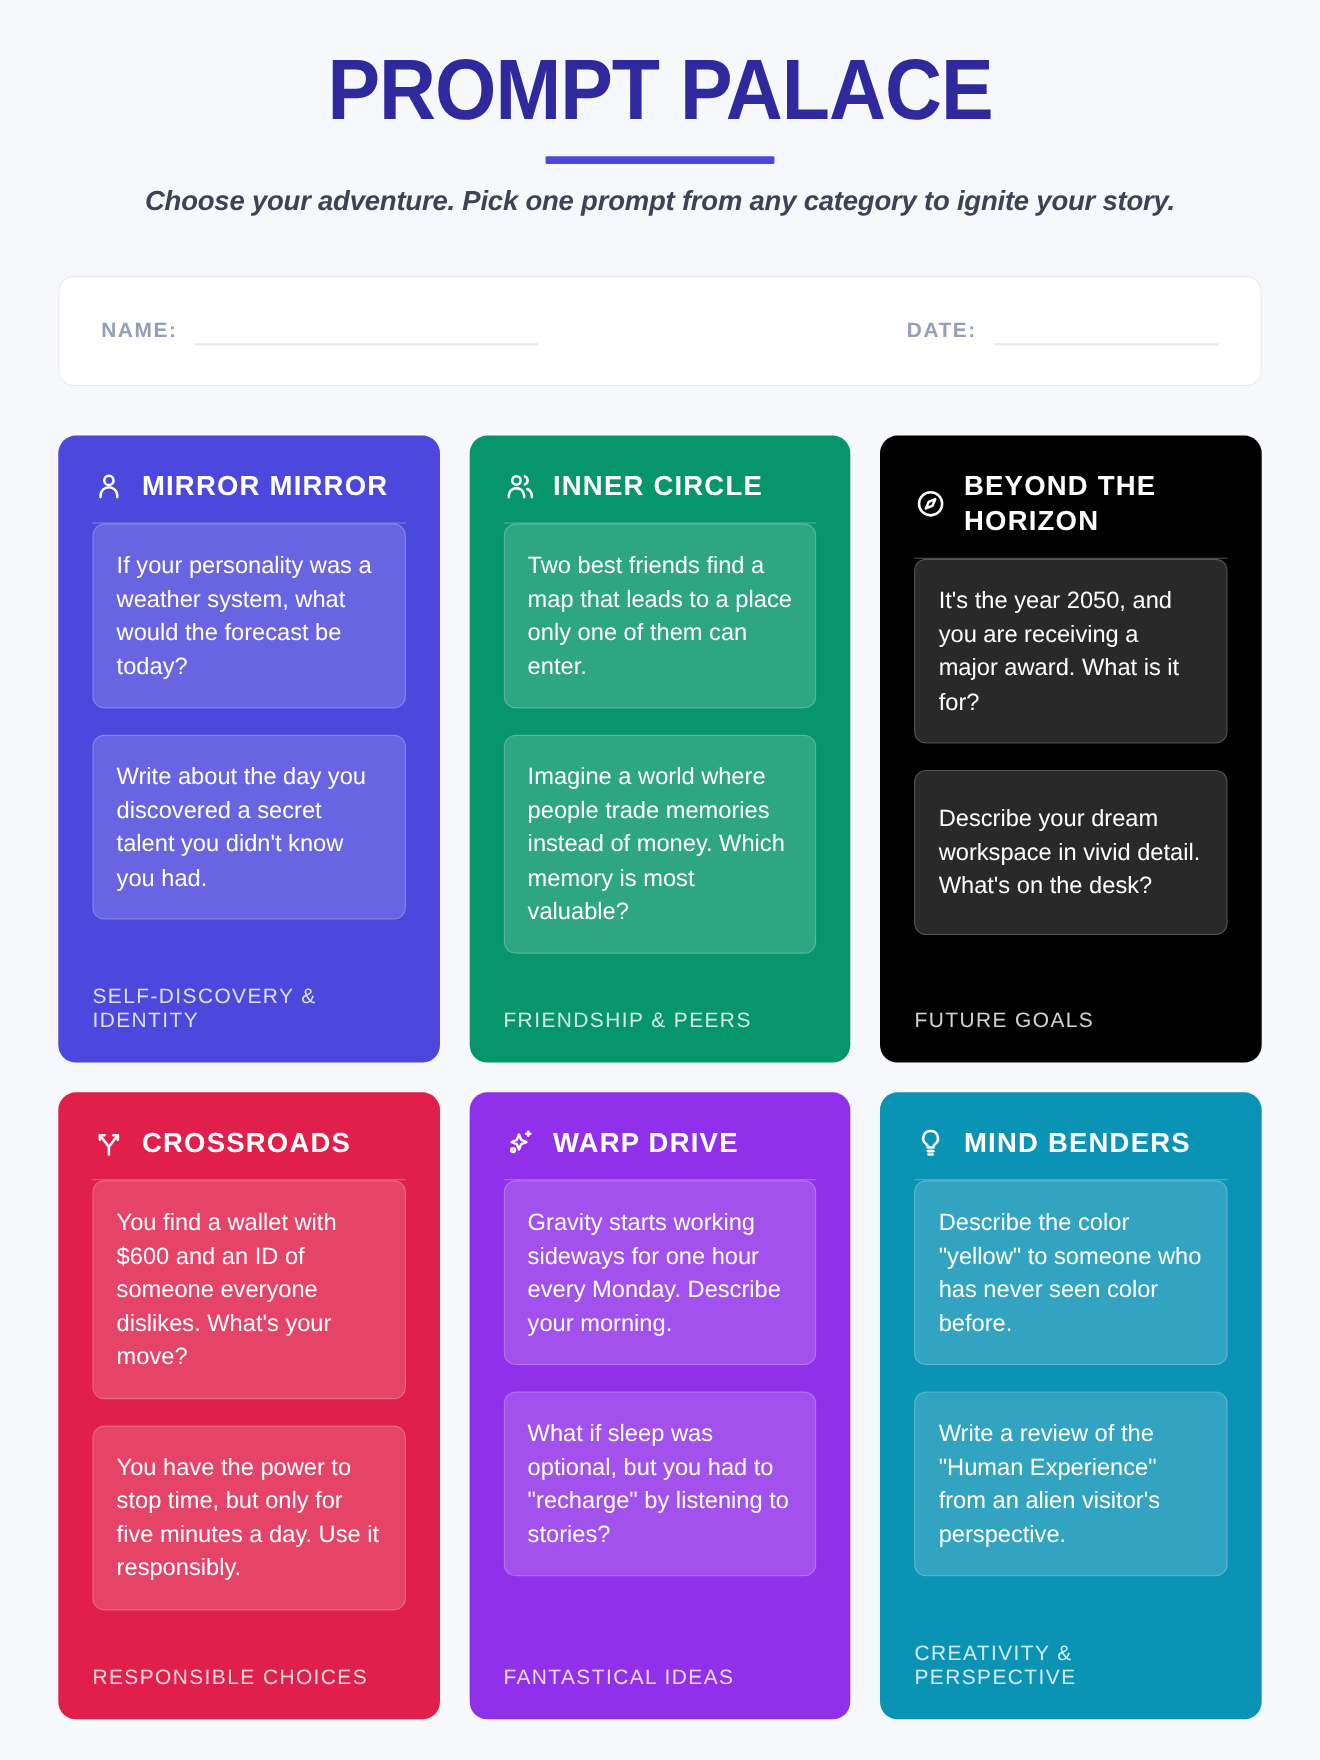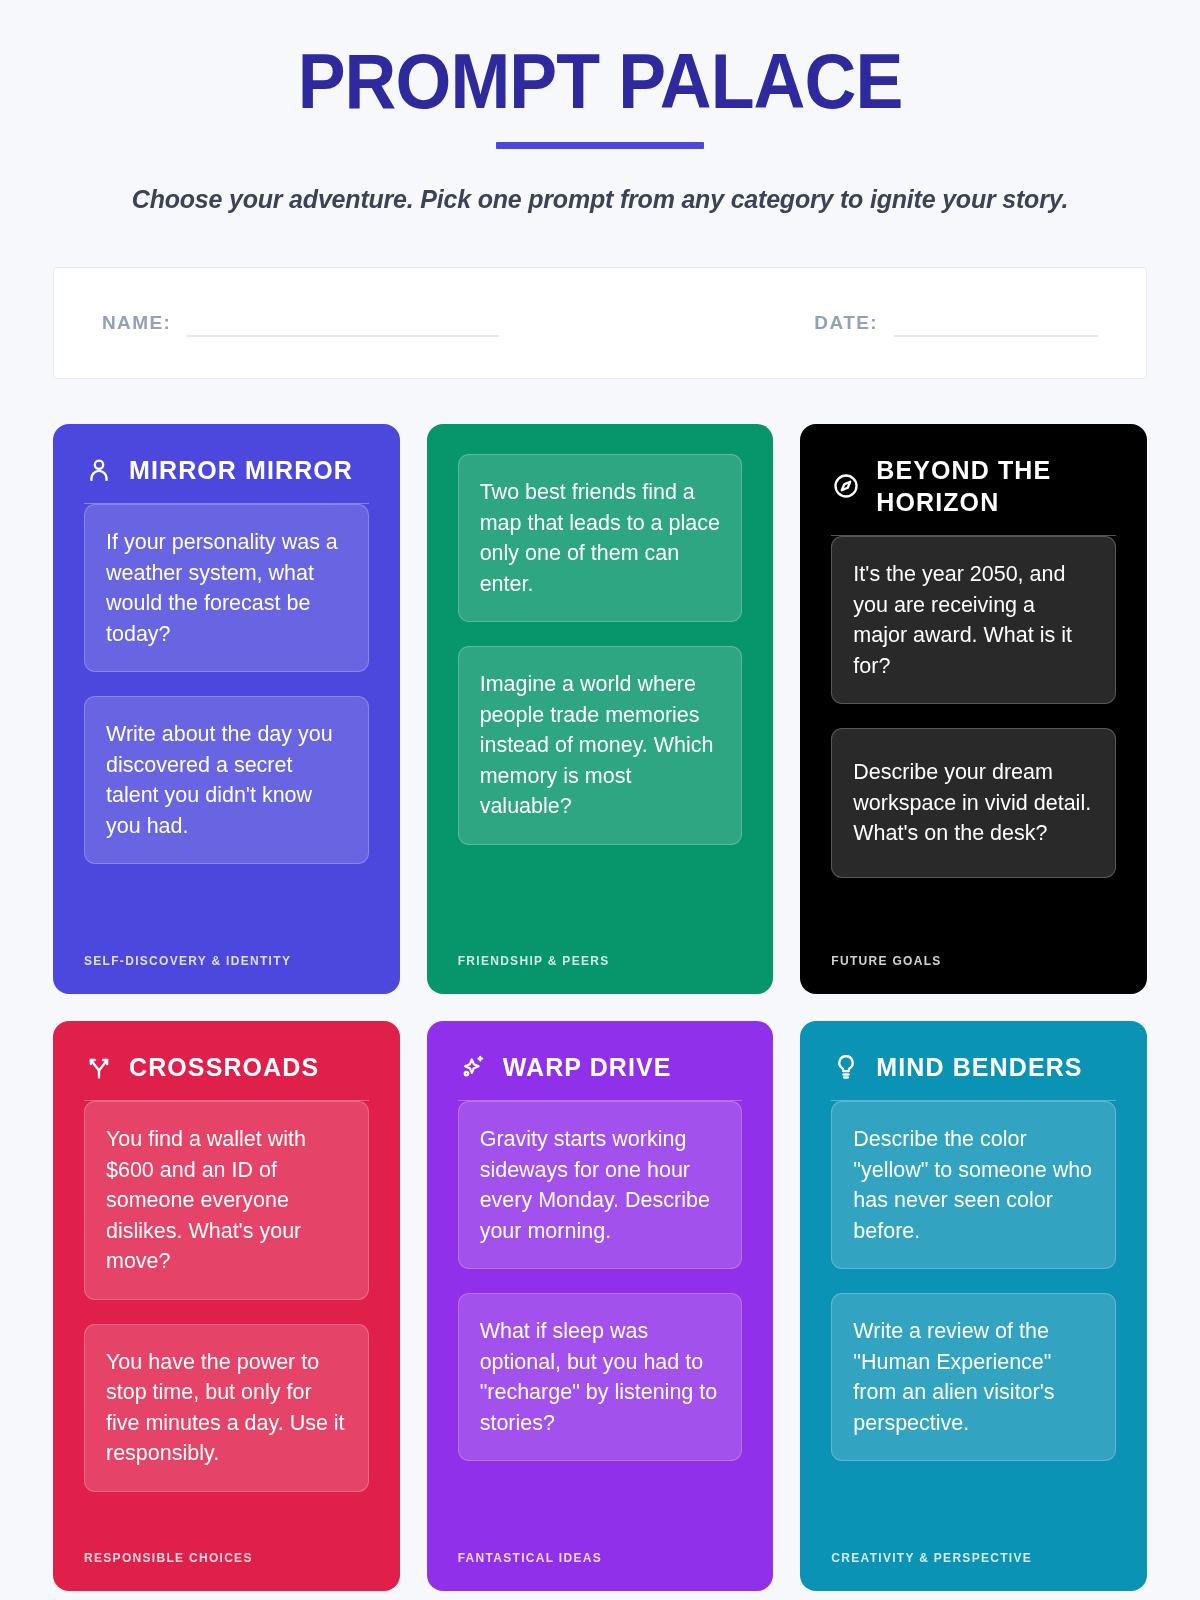--- a/index.html
+++ b/index.html
@@ -34,38 +34,38 @@
 
   .title-rule {
     width: 208px;
     height: 7px;
     background: #4c47dd;
     margin: 22px auto 0 auto;
     border-radius: 1px;
   }
 
   .subtitle {
-    margin-top: 36px;
+    margin-top: 20px;
     font-size: 25px;
     font-style: italic;
     font-weight: bold;
     color: #3b4354;
     letter-spacing: -0.2px;
   }
 
   
   .meta-bar {
     margin-top: 53px;
-    height: 112px;
+    height: 100px;
     background: #ffffff;
     border: 1px solid #e7eaf1;
-    border-radius: 4px;
-    display: flex;
-    align-items: center;
-    padding: 0 48px;
+    border-radius: 14px;
+    display: flex;
+    align-items: center;
+    padding: 0 38px;
   }
 
   .meta-field { display: flex; align-items: baseline; }
   .meta-field.name { flex: 0 0 auto; }
   .meta-field.date { margin-left: auto; }
 
   .meta-label {
     font-size: 19px;
     font-weight: bold;
     letter-spacing: 1.4px;
@@ -144,22 +144,22 @@
     font-size: 21.5px;
     line-height: 1.42;
     color: #ffffff;
     min-height: 150px;
     display: flex;
     align-items: center;
   }
 
   .card-footer {
     margin-top: 26px;
-    font-size: 12px;
-    font-weight: bold;
+    font-size: 19px;
+    font-weight: normal;
     letter-spacing: 1.3px;
     text-transform: uppercase;
     color: rgba(255,255,255,0.82);
   }
 </style>
 </head>
 <body>
 
 <div class="page">
 
@@ -193,20 +193,31 @@
         <span class="card-title">MIRROR MIRROR</span>
       </div>
       <div class="prompts">
         <div class="prompt">If your personality was a weather system, what would the forecast be today?</div>
         <div class="prompt">Write about the day you discovered a secret talent you didn't know you had.</div>
       </div>
       <div class="card-footer">SELF-DISCOVERY &amp; IDENTITY</div>
     </div>
 
     <div class="card" style="background:#07956b">
+      <div class="card-head">
+        <span class="card-icon">
+          <svg viewBox="0 0 24 24" fill="none" stroke="#ffffff" stroke-width="2" stroke-linecap="round" stroke-linejoin="round">
+            <circle cx="9" cy="7.5" r="3.3"></circle>
+            <path d="M3 20.5v-1a6 6 0 0 1 12 0v1"></path>
+            <path d="M15.5 4.4a3.3 3.3 0 0 1 0 6.2"></path>
+            <path d="M17.5 14.2a6 6 0 0 1 3.5 5.3v1"></path>
+          </svg>
+        </span>
+        <span class="card-title">INNER CIRCLE</span>
+      </div>
       <div class="prompts">
         <div class="prompt">Two best friends find a map that leads to a place only one of them can enter.</div>
         <div class="prompt">Imagine a world where people trade memories instead of money. Which memory is most valuable?</div>
       </div>
       <div class="card-footer">FRIENDSHIP &amp; PEERS</div>
     </div>
 
     <div class="card" style="background:#000000">
       <div class="card-head">
         <span class="card-icon">

